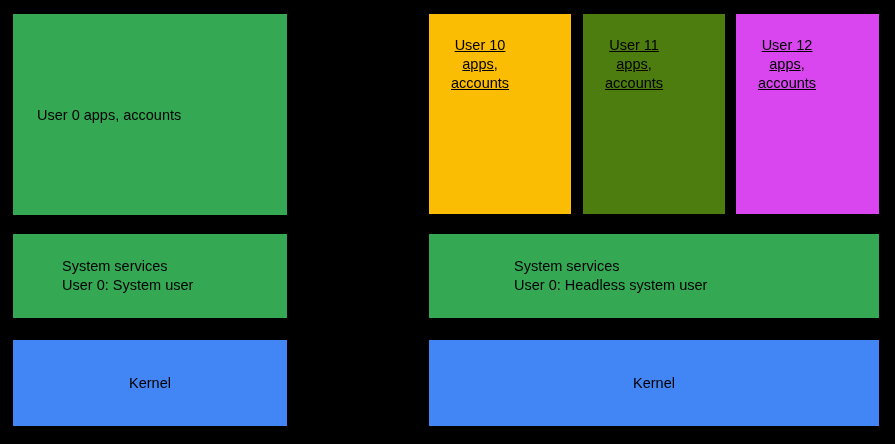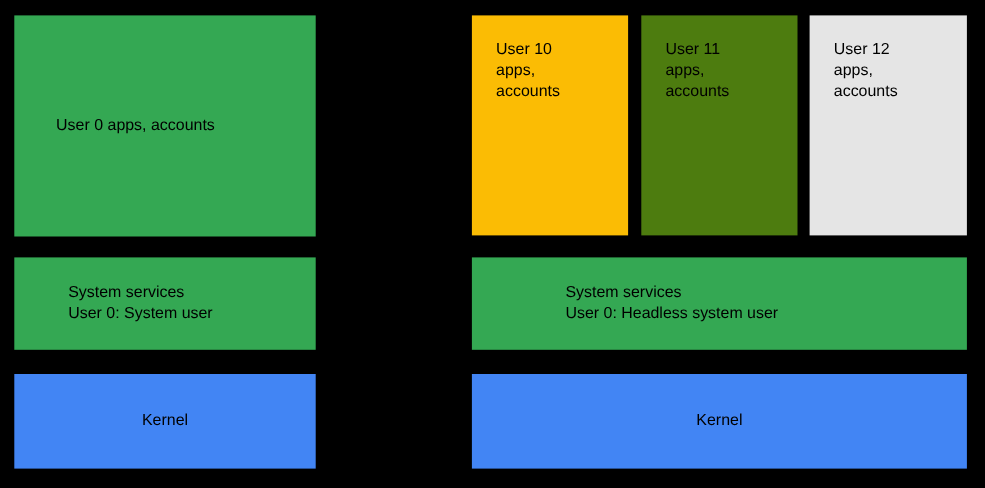--- a/index.html
+++ b/index.html
@@ -34,21 +34,21 @@
   
   .left-apps {
     left: 13px;
     top: 14px;
     width: 274px;
     height: 201px;
     background: #34A853;
   }
   .left-apps .txt {
     position: absolute;
-    left: 38px;
+    left: 24px;
     top: 50%;
     transform: translateY(-50%);
     text-align: right;
   }
   .left-services {
     left: 13px;
     top: 234px;
     width: 274px;
     height: 84px;
     background: #34A853;
@@ -78,25 +78,26 @@
   
   .user-box {
     top: 14px;
     width: 142px;
     height: 200px;
   }
   .user-box .txt {
     position: absolute;
     left: 22px;
     top: 22px;
-    text-align: left;
+    text-align: center;
+    text-decoration: underline;
   }
   .user-10 { left: 429px; background: #FBBC04; }
   .user-11 { left: 583px; background: #4d7c0f; }
-  .user-12 { left: 736px; background: #e5e5e5; width: 143px; }
+  .user-12 { left: 736px; background: #d946ef; width: 143px; }
 
   .right-services {
     left: 429px;
     top: 234px;
     width: 450px;
     height: 84px;
     background: #34A853;
   }
   .right-services .txt {
     position: absolute;

